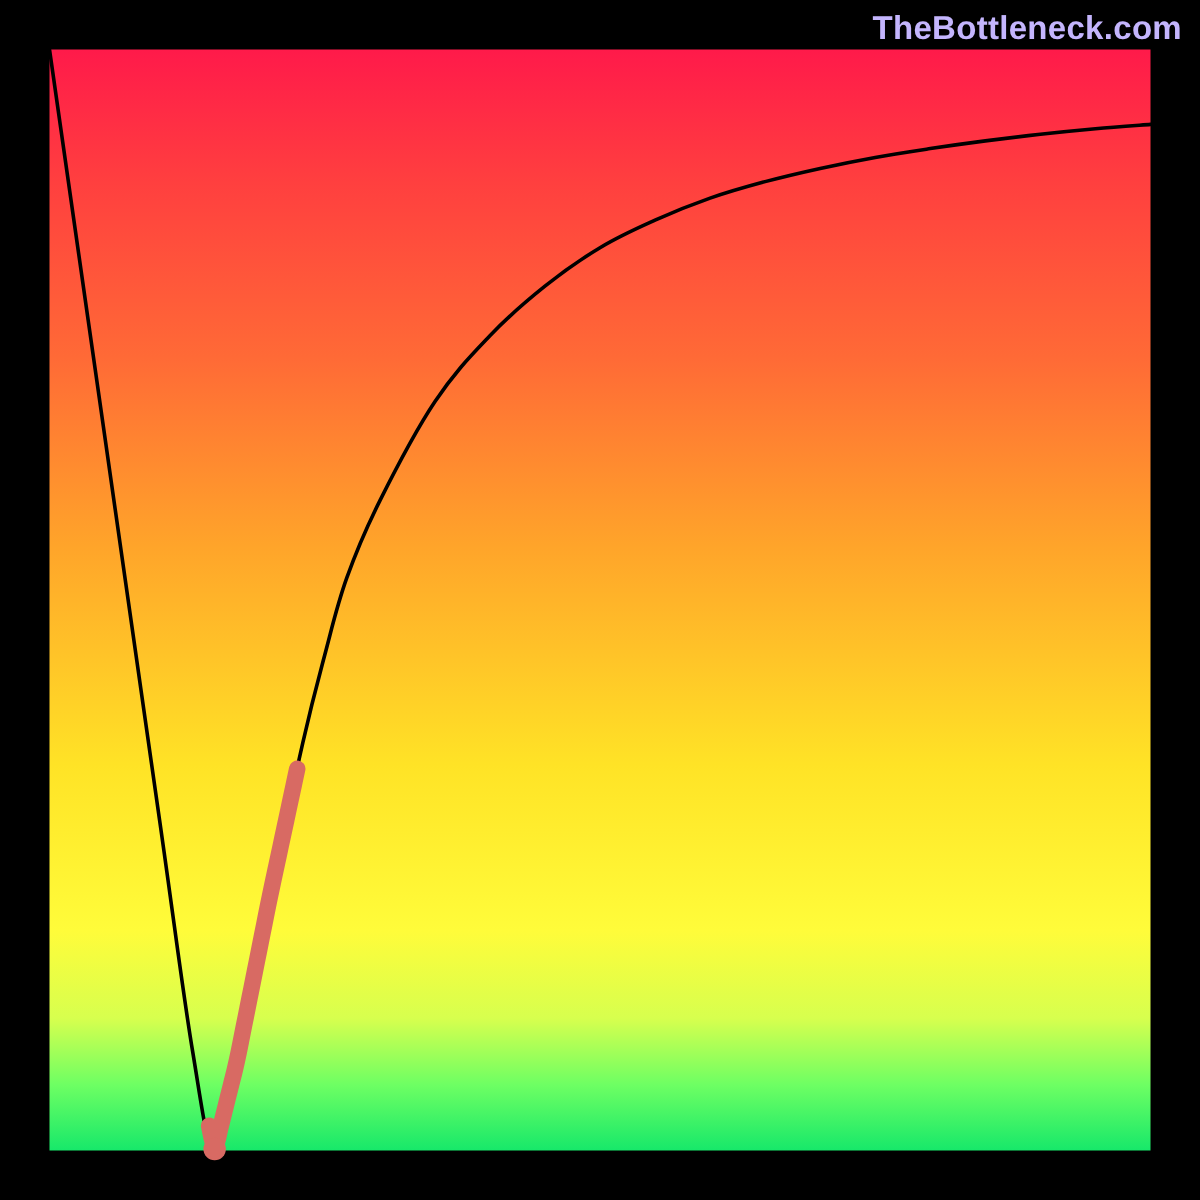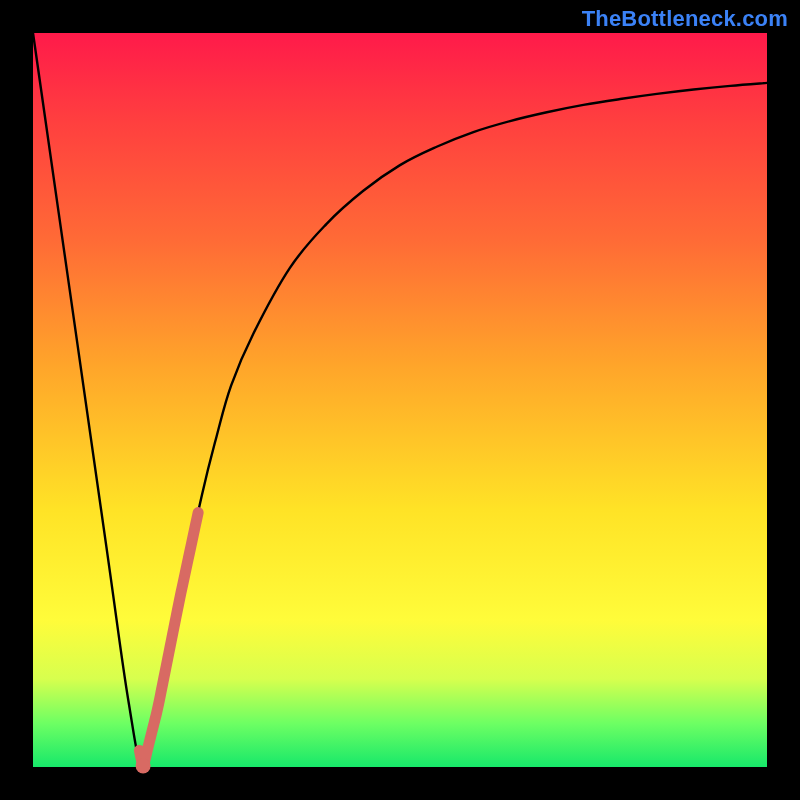--- a/index.html
+++ b/index.html
@@ -41,21 +41,21 @@
     position: absolute;
     left: 0; top: 0;
     width: 734px;
     height: 734px;
     overflow: visible;
   }
   .watermark {
     position: absolute;
     top: 6px;
     right: 12px;
-    color: #3b82f6;
+    color: #c4b5fd;
     font-size: 22px;
     font-weight: 600;
     letter-spacing: 0.2px;
     pointer-events: none;
   }
 </style>
 </head>
 <body>
 
 <div class="frame">

